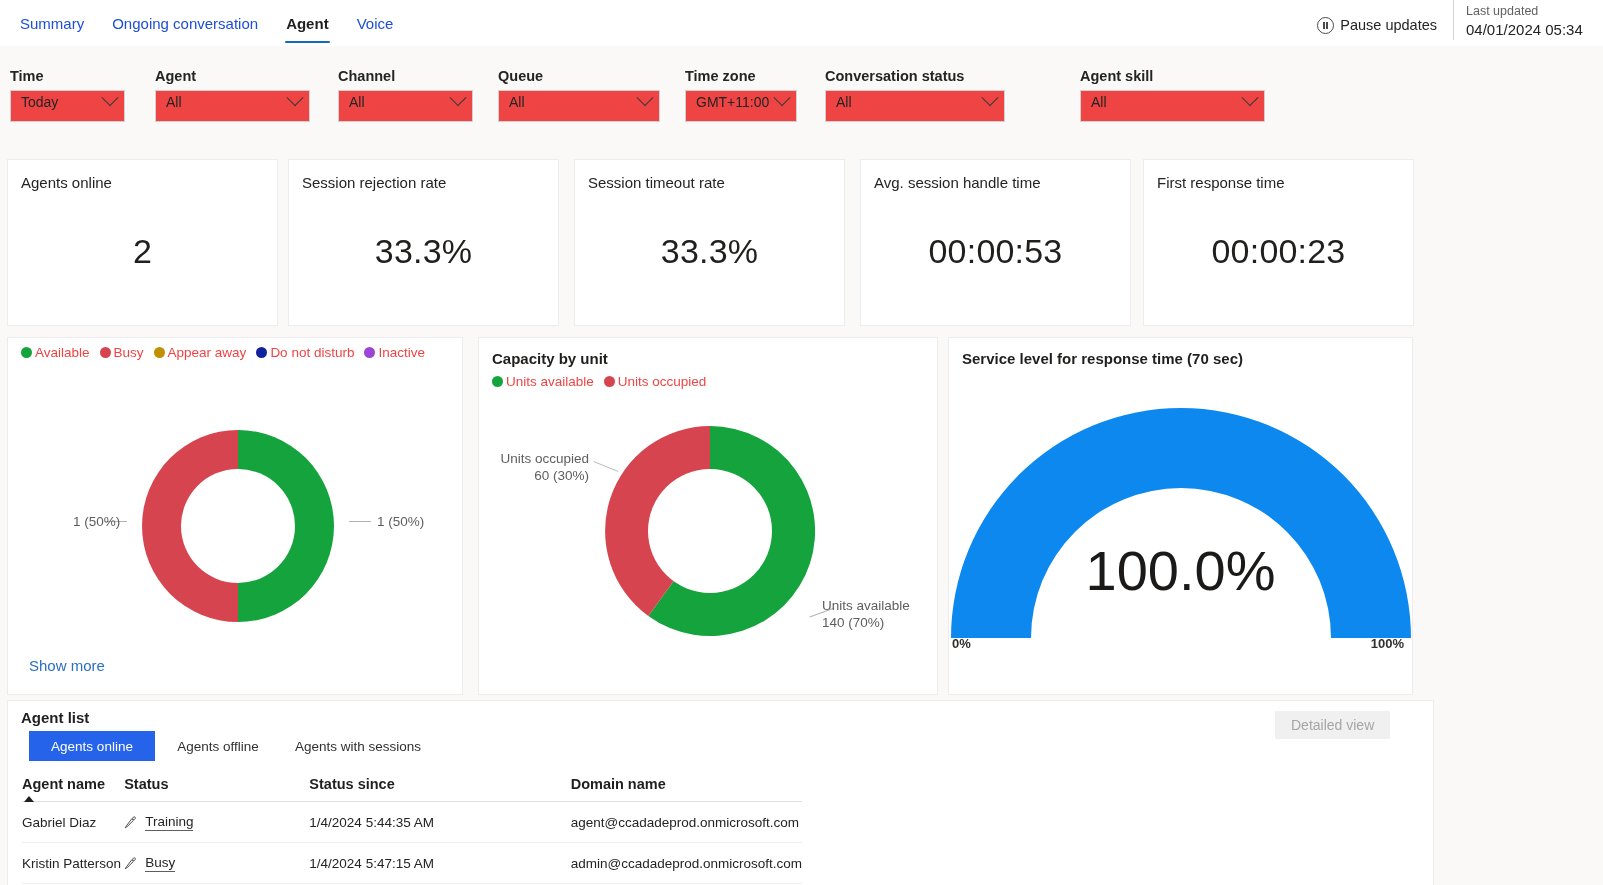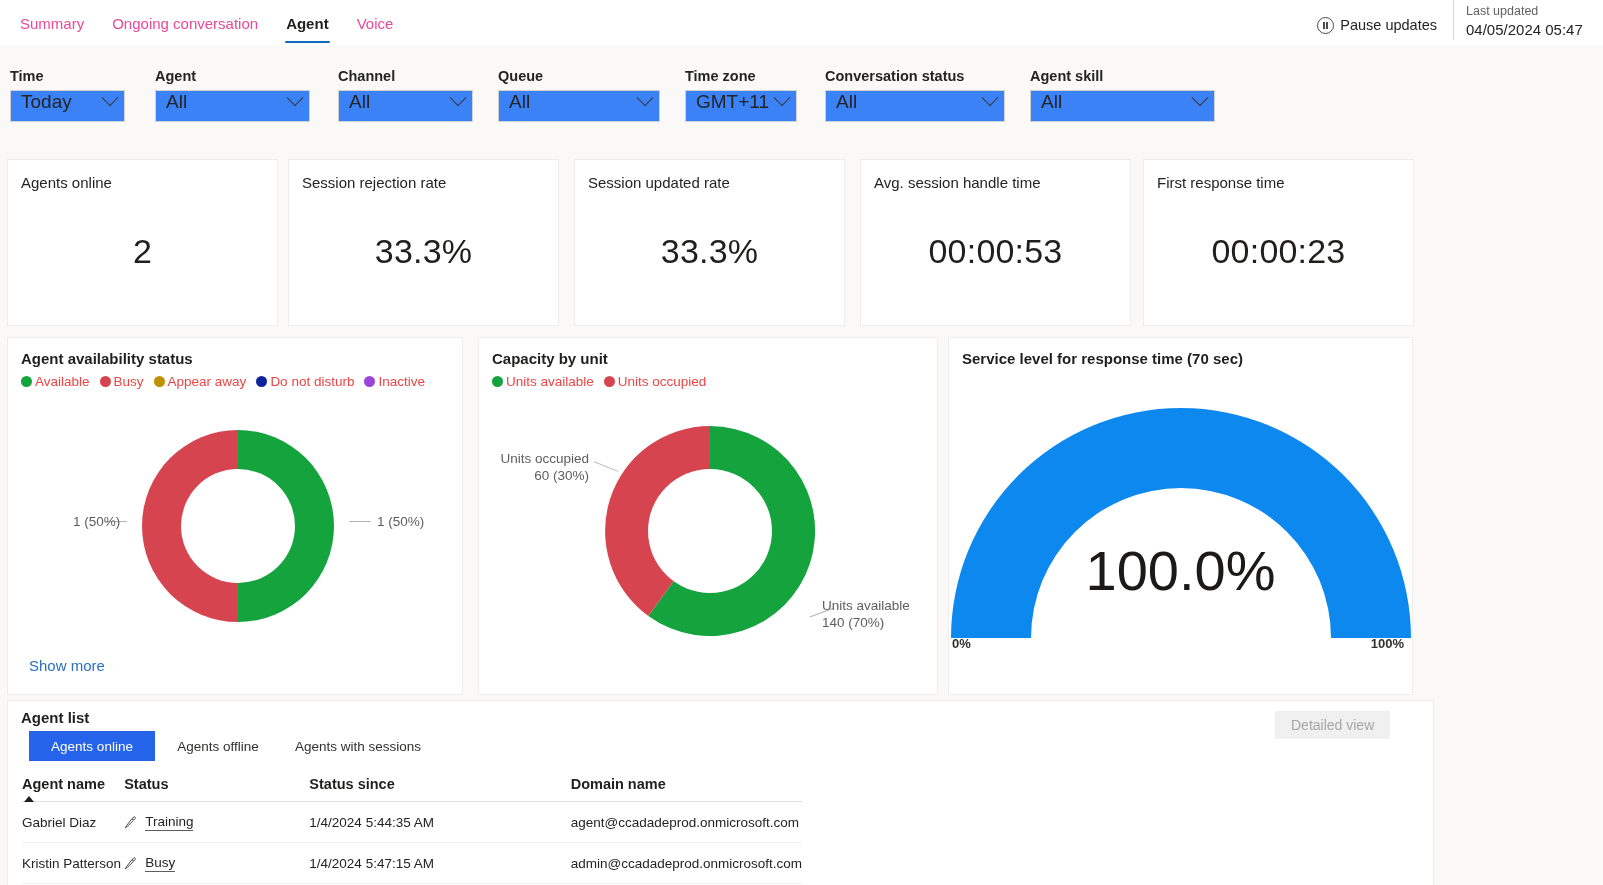--- a/index.html
+++ b/index.html
@@ -20,21 +20,21 @@
     background: #ffffff;
     display: flex; align-items: flex-start;
   }
   .tabs { display: flex; align-items: flex-start; height: 46px; padding-left: 6px; }
   .tab {
     position: relative;
     height: 46px;
     display: flex; align-items: center;
     padding: 0 14px;
     font-size: 15px;
-    color: #ec4899;
+    color: #1d4ed8;
     cursor: pointer;
     white-space: nowrap;
   }
   .tab.active { font-weight: bold; color: #201f1e; }
   .tab.active::after {
     content: ""; position: absolute; left: 13px; right: 13px; bottom: 3px;
     height: 2px; background: #0f6cbd; border-radius: 1px;
   }
 
   .topright {
@@ -71,23 +71,23 @@
   
   .filterbar {
     position: absolute; left: 0; top: 46px; width: 1603px; height: 90px;
     background: #faf9f8;
   }
   .filter { position: absolute; }
   .filter .flab {
     font-size: 14.5px; font-weight: bold; color: #242424; margin-bottom: 6px;
   }
   .fsel {
-    height: 32px; background: #3b82f6; border: 1px solid #d1d1d1;
+    height: 32px; background: #ef4444; border: 1px solid #d1d1d1;
     display: flex; align-items: center; padding: 0 8px 8px 10px;
-    font-size: 19px; color: #242424; cursor: pointer; user-select: none;
+    font-size: 14px; color: #242424; cursor: pointer; user-select: none;
   }
   .fsel .fval { flex: 1; white-space: nowrap; overflow: hidden; }
   .chev {
     width: 12px; height: 12px; flex: none; margin-left: 6px;
     border-right: 1.4px solid #3b3a39; border-bottom: 1.4px solid #3b3a39;
     transform: rotate(45deg) translate(-3px,-3px);
   }
 
   
   .kpi {
@@ -201,21 +201,21 @@
     </div>
   </div>
 
   <div class="topright">
     <div class="pause">
       <span class="pico"></span>
       <span>Pause updates</span>
     </div>
     <div class="lastupd">
       <div class="lab">Last updated</div>
-      <div class="val">04/05/2024 05:47</div>
+      <div class="val">04/01/2024 05:34</div>
     </div>
   </div>
 </div>
 
 <div class="filterbar">
 
   <div class="filter" style="left:10px;  top:22px; width:115px;">
     <div class="flab">Time</div>
     <div class="fsel">
       <span class="fval">Today</span>
@@ -256,52 +256,51 @@
   </div>
 
   <div class="filter" style="left:825px; top:22px; width:180px;">
     <div class="flab">Conversation status</div>
     <div class="fsel">
       <span class="fval">All</span>
       <span class="chev"></span>
     </div>
   </div>
 
-  <div class="filter" style="left:1030px; top:22px; width:185px;">
+  <div class="filter" style="left:1080px; top:22px; width:185px;">
     <div class="flab">Agent skill</div>
     <div class="fsel">
       <span class="fval">All</span>
       <span class="chev"></span>
     </div>
   </div>
 </div>
 
 <div class="kpi" style="left:7px;    top:159px; width:271px;">
   <div class="ktitle">Agents online</div>
   <div class="kval">2</div>
 </div>
 <div class="kpi" style="left:288px;  top:159px; width:271px;">
   <div class="ktitle">Session rejection rate</div>
   <div class="kval">33.3%</div>
 </div>
 <div class="kpi" style="left:574px;  top:159px; width:271px;">
-  <div class="ktitle">Session updated rate</div>
+  <div class="ktitle">Session timeout rate</div>
   <div class="kval">33.3%</div>
 </div>
 <div class="kpi" style="left:860px;  top:159px; width:271px;">
   <div class="ktitle">Avg. session handle time</div>
   <div class="kval">00:00:53</div>
 </div>
 <div class="kpi" style="left:1143px; top:159px; width:271px;">
   <div class="ktitle">First response time</div>
   <div class="kval">00:00:23</div>
 </div>
 
 <div class="card" style="left:7px; top:337px; width:456px; height:358px;">
-  <div class="ctitle">Agent availability status</div>
   <div class="legend">
     <span class="lgi">
       <span class="dot" style="background:#14a33c"></span>
       <span>Available</span>
     </span>
     <span class="lgi">
       <span class="dot" style="background:#d6454f"></span>
       <span>Busy</span>
     </span>
     <span class="lgi">

